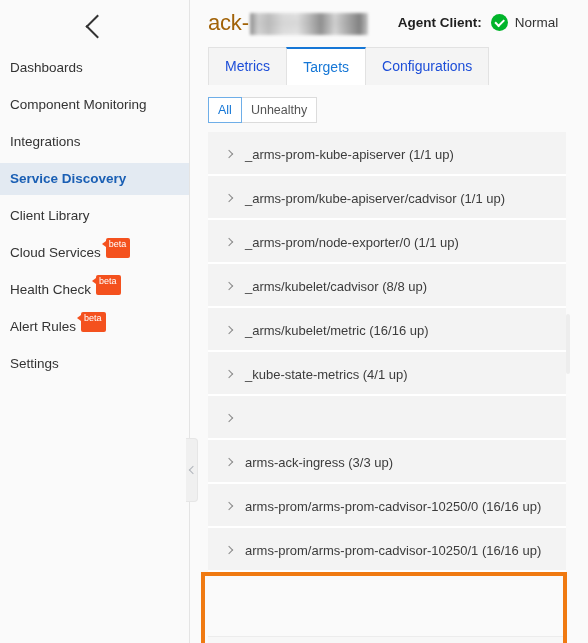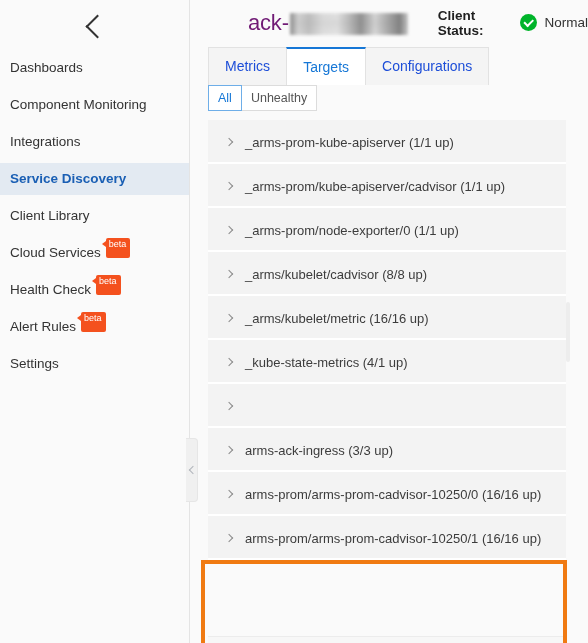--- a/index.html
+++ b/index.html
@@ -133,26 +133,25 @@
   }
   .page-header {
     display: flex;
     align-items: center;
     padding: 11px 0 0 18px;
     height: 34px;
     box-sizing: border-box;
   }
   .page-title {
     font-size: 22px;
-    color: #701a75;
+    color: #a16207;
     font-weight: normal;
     letter-spacing: -0.2px;
     display: flex;
     align-items: flex-end;
-    margin-left: 40px;
   }
   .redact {
     display: inline-block;
     width: 118px;
     height: 22px;
     margin-left: 1px;
     margin-bottom: 1px;
     border-radius: 1px;
     background:
       linear-gradient(90deg,
@@ -229,21 +228,21 @@
     color: #1677d6;
     border-top: 2px solid #1677d6;
     line-height: 36px;
     position: relative;
     z-index: 2;
     text-align: right;
   }
 
   
   .filters {
-    margin: 0 0 0 18px;
+    margin: 12px 0 0 18px;
     display: inline-flex;
   }
   .filter-btn {
     height: 26px;
     line-height: 24px;
     padding: 0 9px;
     font-size: 12.5px;
     color: #555555;
     background: #ffffff;
     border: 1px solid #dcdcdc;
@@ -375,21 +374,21 @@
   </nav>
 
   <section class="main">
 
     <div class="page-header">
       <h1 class="page-title">
         <span>ack-</span>
           <span class="redact"></span>
       </h1>
       <div class="agent-status">
-        <span class="agent-status-label">Client Status:</span>
+        <span class="agent-status-label">Agent Client:</span>
         <span class="status-dot"></span>
         <span class="agent-status-value">Normal</span>
       </div>
     </div>
 
     <div class="tabs">
       <div class="tab">Metrics</div>
       <div class="tab active">Targets</div>
       <div class="tab">Configurations</div>
     </div>

